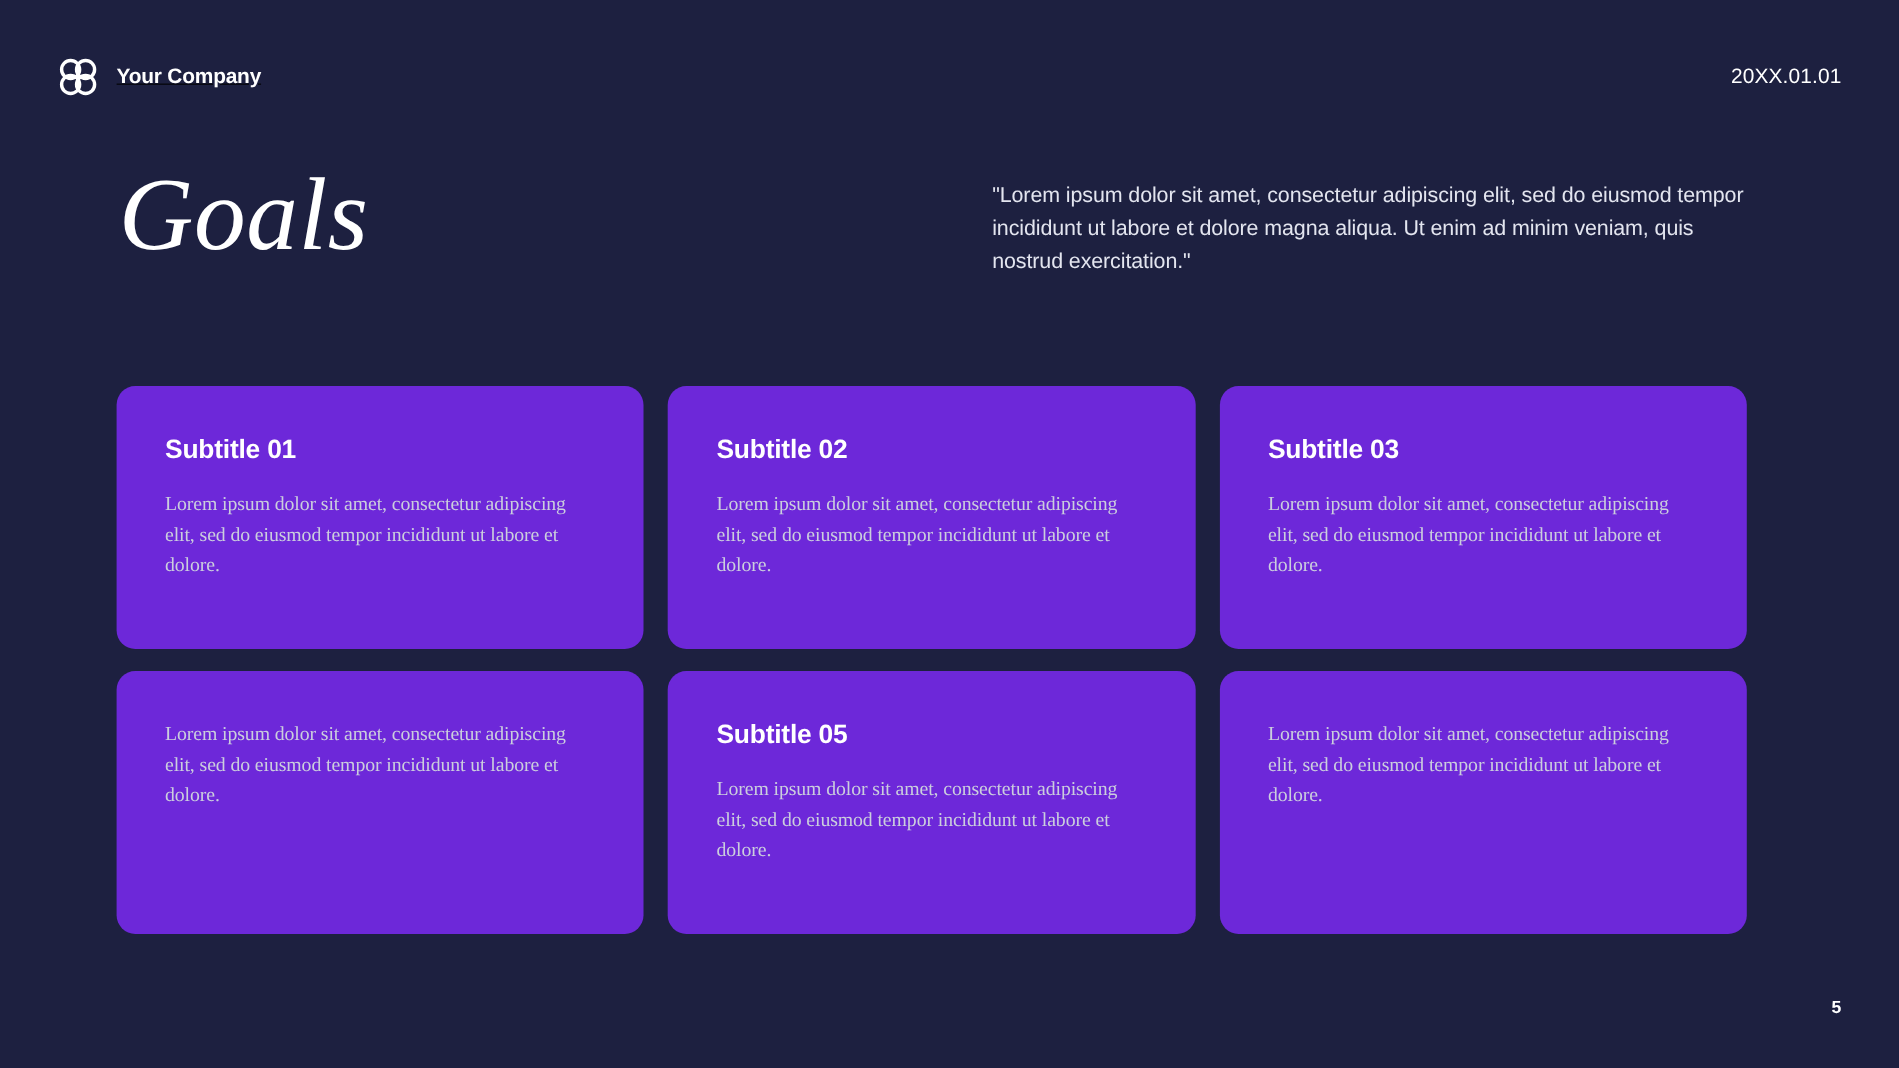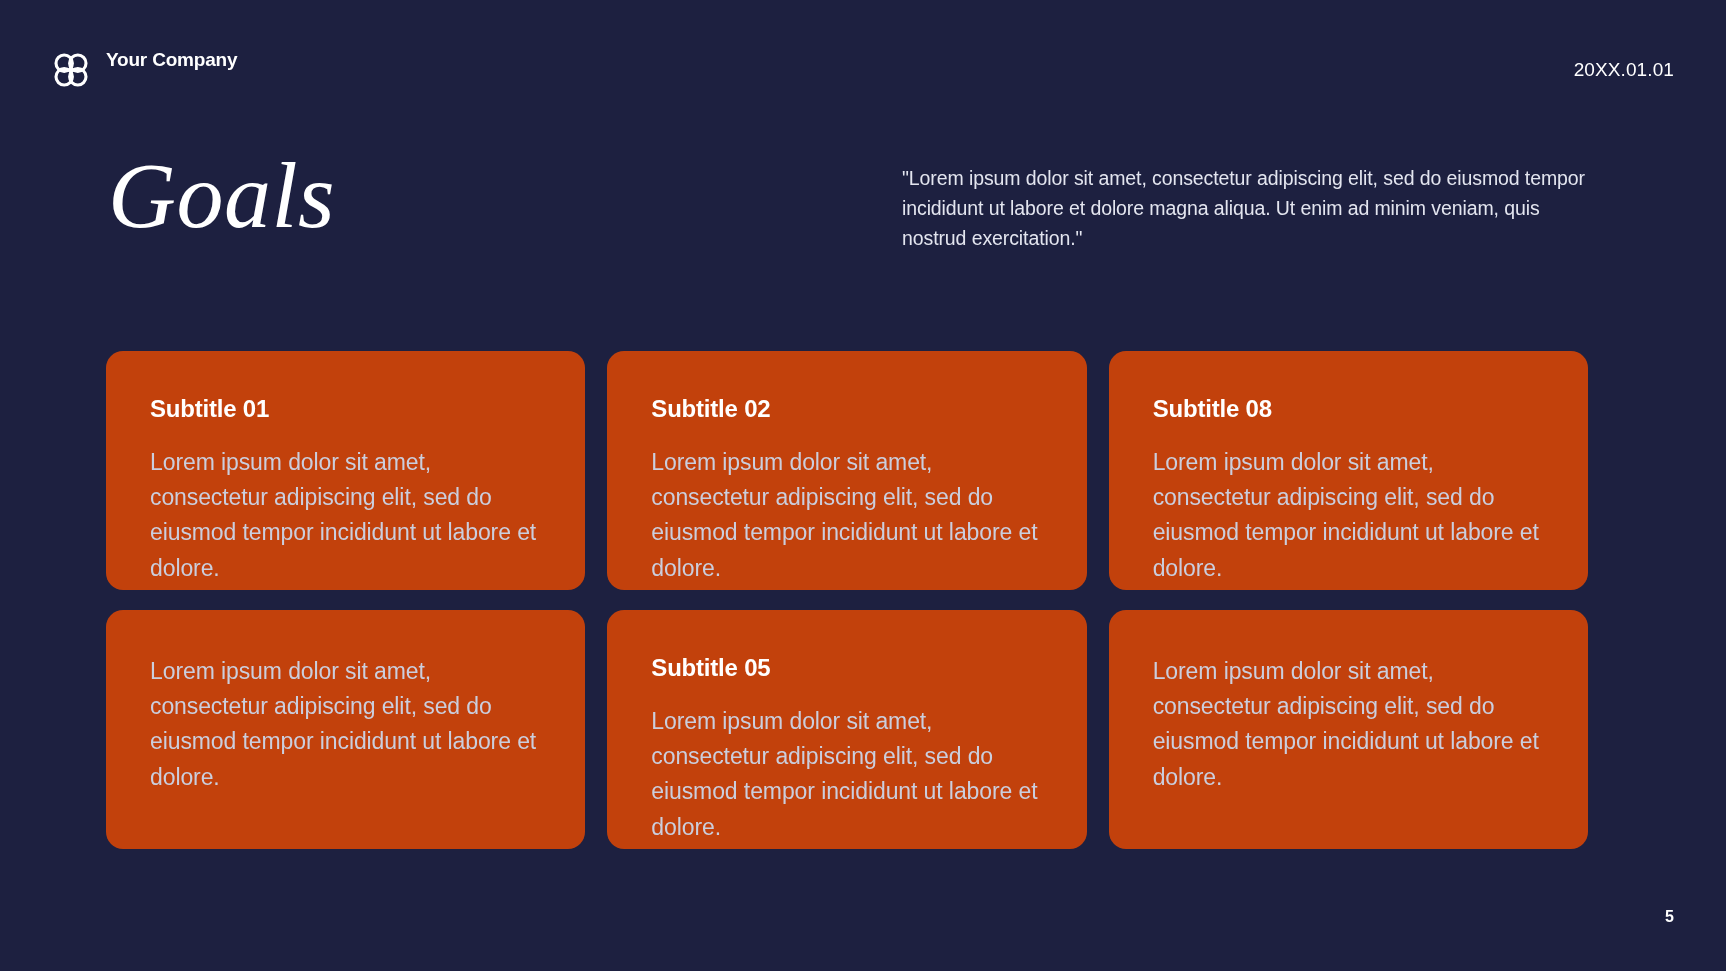--- a/index.html
+++ b/index.html
@@ -24,22 +24,23 @@
     left:50px;
     right:52px;
     height:44px;
     display:flex;
     align-items:center;
     justify-content:space-between;
   }
 
   .brand {
     display:flex;
-    align-items:flex-start;
+    align-items:center;
     gap:14px;
+    text-decoration:underline;
   }
 
   .brand-logo {
     width:42px;
     height:42px;
     display:block;
     flex:0 0 auto;
   }
 
   .brand-name {
@@ -99,38 +100,39 @@
     top:351px;
     width:1482px;
     display:grid;
     grid-template-columns:repeat(3, 1fr);
     grid-template-rows:repeat(2, 239px);
     column-gap:22px;
     row-gap:20px;
   }
 
   .card {
-    background:#c2410c;
+    background:#6d28d9;
     border-radius:17px;
     padding:44px 44px 0 44px;
   }
 
   .card-title {
     color:#ffffff;
     font-size:24px;
     font-weight:bold;
     letter-spacing:-0.2px;
     margin-bottom:22px;
   }
 
   .card-body {
     color:#cbcedd;
-    font-size:23px;
+    font-size:18px;
     line-height:1.53;
     letter-spacing:-0.1px;
+    font-family:Liberation Serif, serif;
   }
 
   
   .page-number {
     position:absolute;
     right:52px;
     bottom:45px;
     color:#ffffff;
     font-size:16px;
     font-weight:bold;
@@ -168,21 +170,21 @@
     <div class="card-title">Subtitle 01</div>
     <div class="card-body">Lorem ipsum dolor sit amet, consectetur adipiscing elit, sed do eiusmod tempor incididunt ut labore et dolore.</div>
   </div>
 
   <div class="card">
     <div class="card-title">Subtitle 02</div>
     <div class="card-body">Lorem ipsum dolor sit amet, consectetur adipiscing elit, sed do eiusmod tempor incididunt ut labore et dolore.</div>
   </div>
 
   <div class="card">
-    <div class="card-title">Subtitle 08</div>
+    <div class="card-title">Subtitle 03</div>
     <div class="card-body">Lorem ipsum dolor sit amet, consectetur adipiscing elit, sed do eiusmod tempor incididunt ut labore et dolore.</div>
   </div>
 
   <div class="card">
     <div class="card-body">Lorem ipsum dolor sit amet, consectetur adipiscing elit, sed do eiusmod tempor incididunt ut labore et dolore.</div>
   </div>
 
   <div class="card">
     <div class="card-title">Subtitle 05</div>
     <div class="card-body">Lorem ipsum dolor sit amet, consectetur adipiscing elit, sed do eiusmod tempor incididunt ut labore et dolore.</div>

